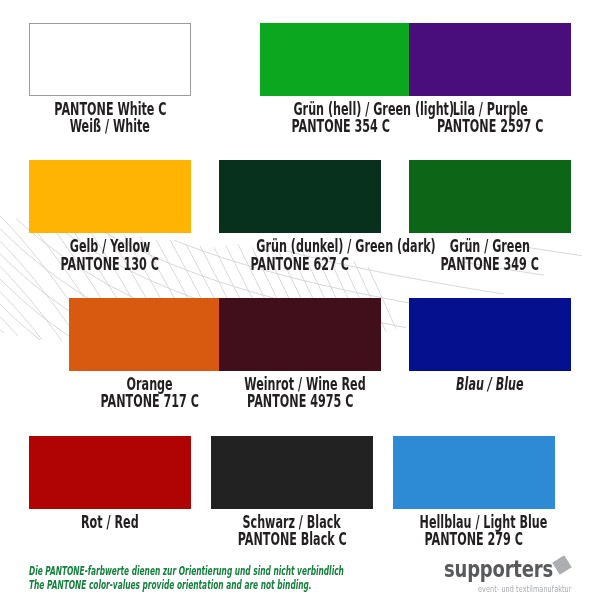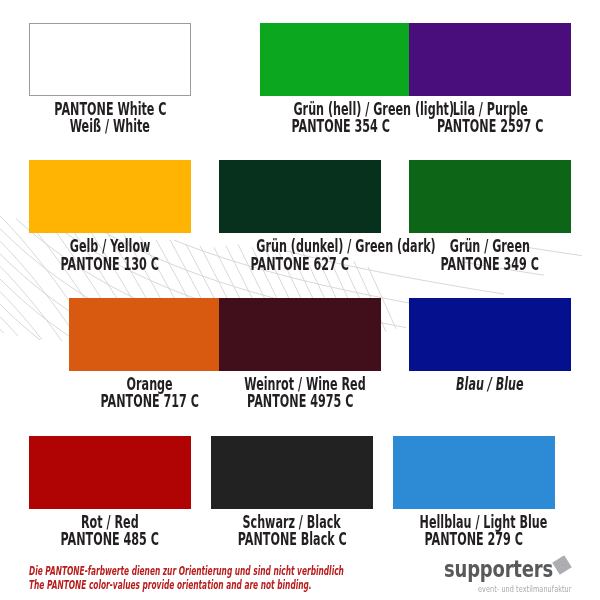--- a/index.html
+++ b/index.html
@@ -9,21 +9,21 @@
   #page{position:relative;width:600px;height:600px;overflow:hidden;}
   #bgwaves{position:absolute;left:0;top:0;width:600px;height:600px;}
   #grid{position:absolute;left:0;top:0;width:600px;height:600px;}
   .cell{position:absolute;width:162px;}
   .sw{width:162px;height:73px;box-sizing:border-box;}
   .sw.white{border:1px solid #9c9c9c;background:#ffffff;}
   .cap{text-align:center;color:#231f20;margin-top:4px;}
   .cap > div{white-space:nowrap;height:17.5px;}
   .cap span{display:inline-block;font-size:17.6px;font-weight:bold;line-height:17.5px;
        transform:scaleX(0.706);transform-origin:center;}
-  #disclaimer{position:absolute;left:29.2px;top:559.6px;color:#b91c1c;text-decoration:underline;}
+  #disclaimer{position:absolute;left:29.2px;top:559.6px;color:#15803d;text-decoration:underline;}
   #disclaimer div{height:14.2px;white-space:nowrap;}
   #disclaimer span{display:inline-block;font-size:12px;font-weight:bold;font-style:italic;
       line-height:14.2px;transform:scaleX(0.688);transform-origin:left top;}
   #logo{position:absolute;left:443px;top:552px;width:132px;height:42px;}
   #wordmark{position:absolute;left:1px;top:4px;font-family:"DejaVu Sans Condensed","DejaVu Sans",sans-serif;
       font-weight:bold;font-size:23px;line-height:26px;color:#58595b;letter-spacing:-0.2px;
       transform:scaleX(0.868);transform-origin:left top;}
   #logomark{position:absolute;left:107px;top:1px;}
   #tagline{position:absolute;left:35px;top:31.5px;font-family:"DejaVu Sans Condensed","DejaVu Sans",sans-serif;
       font-size:9px;color:#a7a9ac;letter-spacing:0.1px;white-space:nowrap;
@@ -136,21 +136,20 @@
       <div class="cell" style="left: 409px; top: 297.8px; font-style: italic;">
         <div class="sw" style="background: rgb(4, 16, 142);"></div>
         <div class="cap">
           <div><span>Blau / Blue</span></div>
         </div>
       </div>
       <div class="cell" style="left: 29px; top: 435.6px;">
         <div class="sw" style="background: rgb(176, 3, 4);"></div>
         <div class="cap">
           <div><span>Rot / Red</span></div>
-          <div><span>PANTONE 485 C</span></div>
         </div>
       </div>
       <div class="cell" style="left: 211px; top: 435.6px;">
         <div class="sw" style="background: rgb(34, 34, 34);"></div>
         <div class="cap">
           <div><span>Schwarz / Black</span></div>
           <div><span>PANTONE Black C</span></div>
         </div>
       </div>
       <div class="cell" style="left: 393px; top: 435.6px;">

